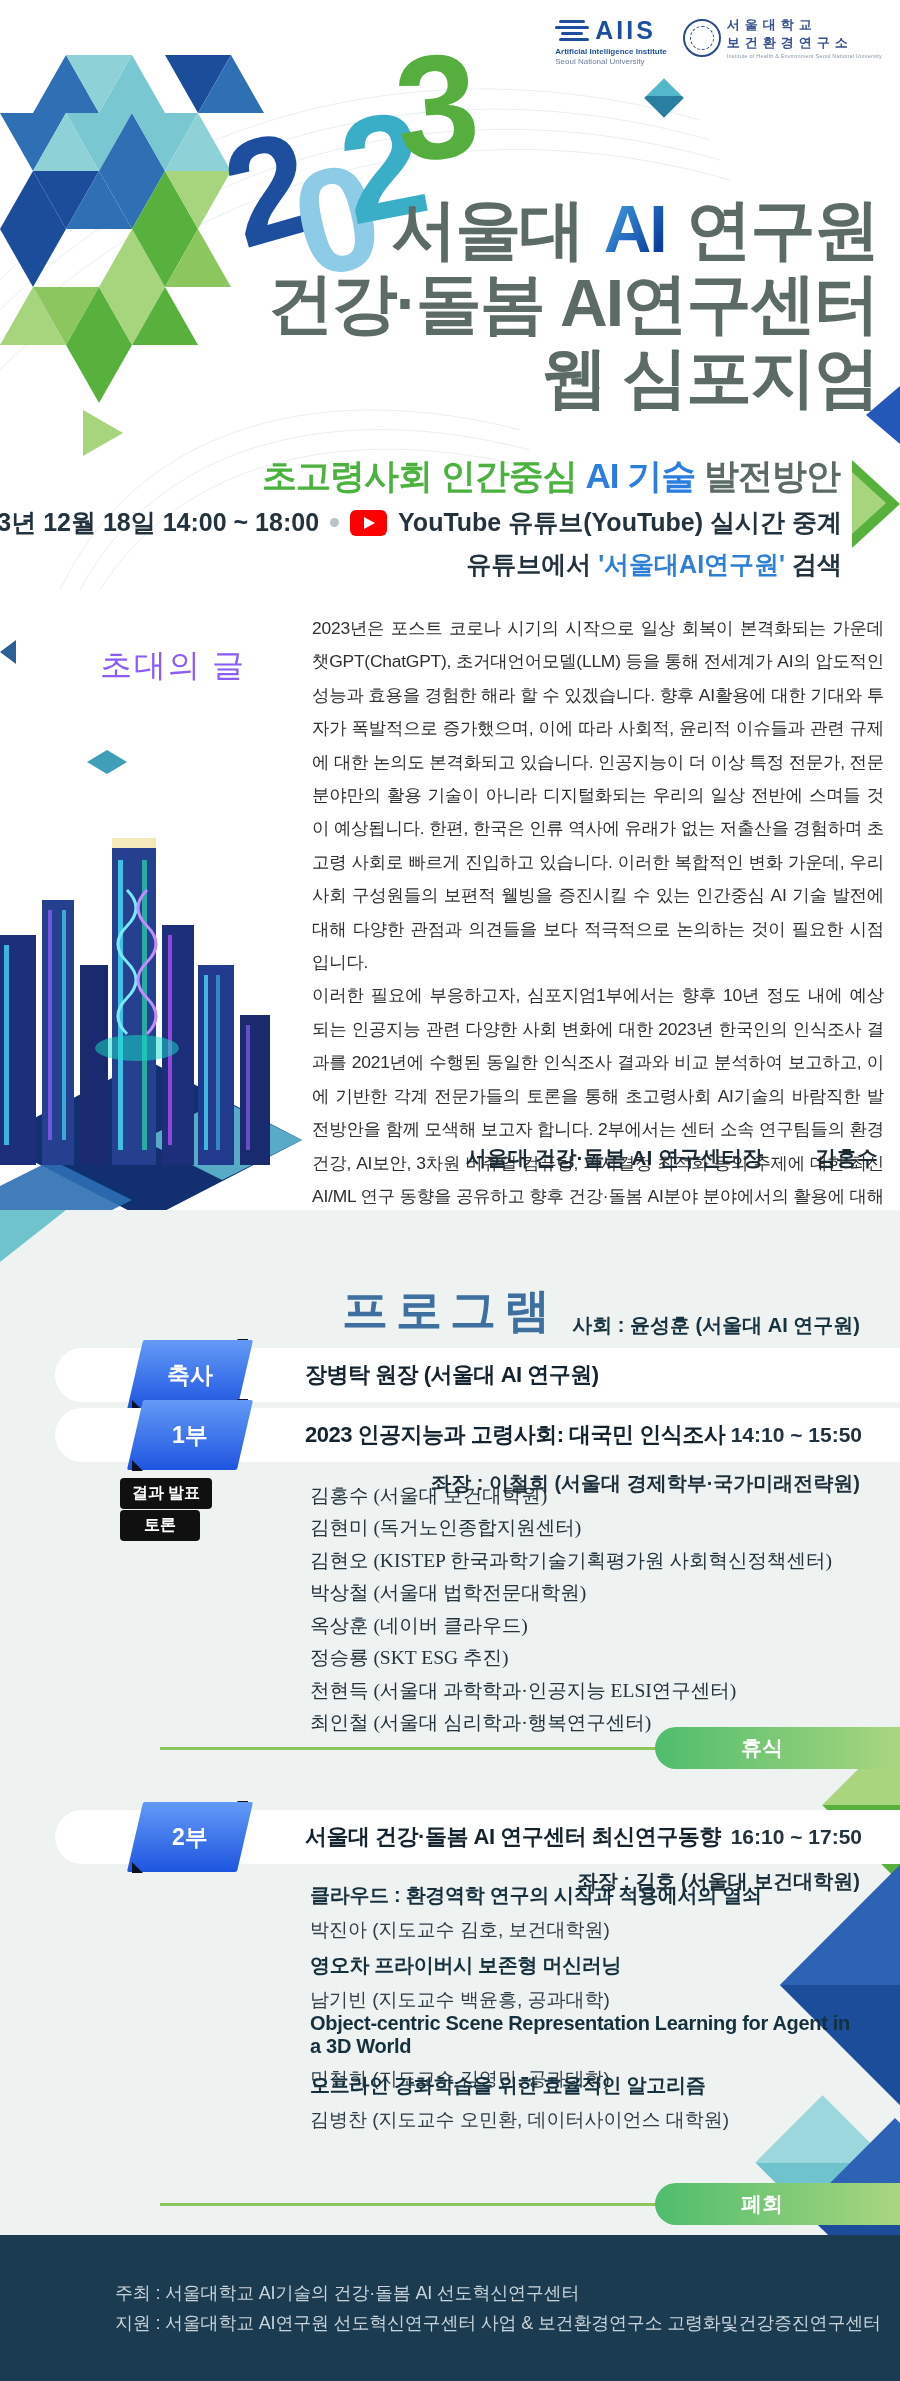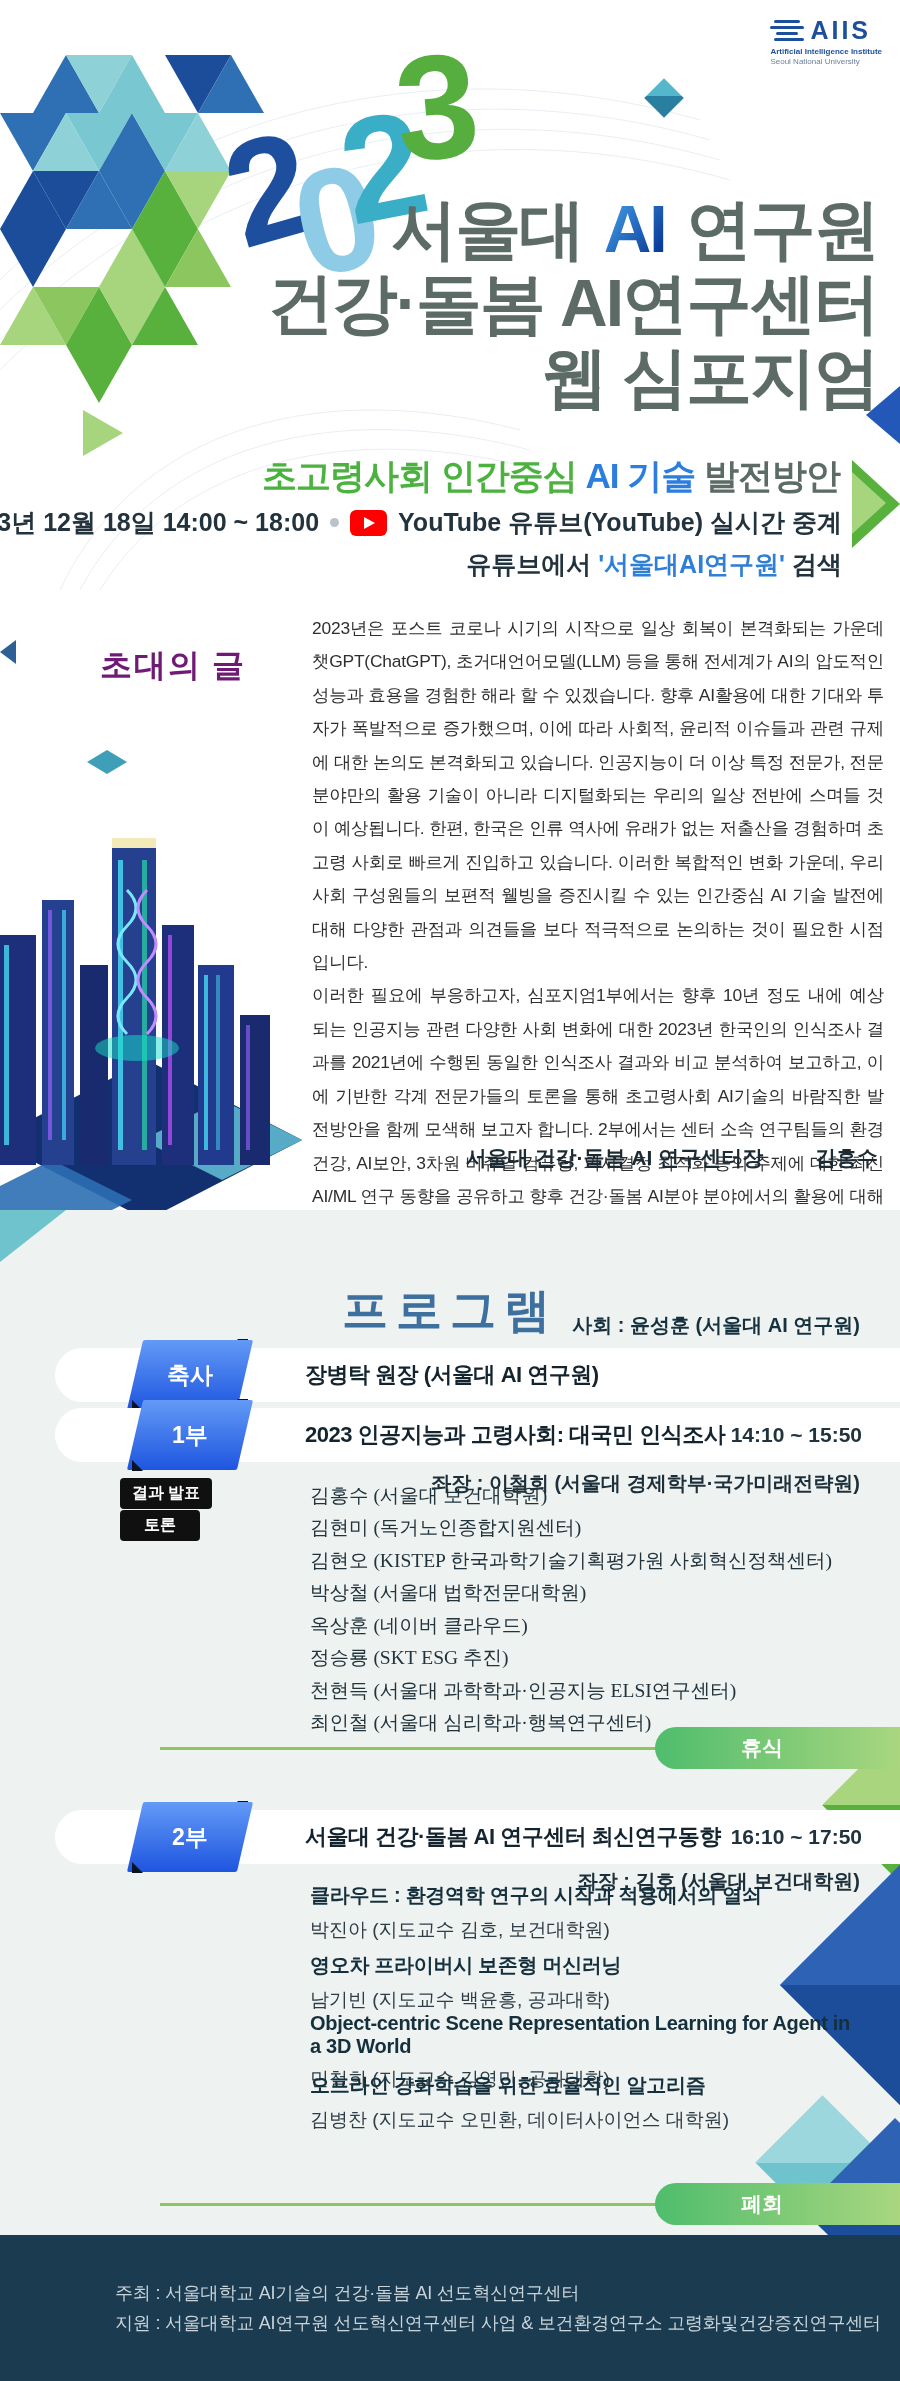--- a/index.html
+++ b/index.html
@@ -57,21 +57,21 @@
   .searchline{position:absolute;top:548px;right:58px;font-size:25px;font-weight:700;color:#23333d;z-index:3;}
   .hl{color:#2e7fd6;}
 
   .tri-blue-left{position:absolute;right:0;top:386px;width:34px;height:58px;background:#2458b8;clip-path:polygon(100% 0,0 50%,100% 100%);z-index:2;}
   .tri-green-right{position:absolute;right:0;top:460px;width:48px;height:88px;background:#58b13c;clip-path:polygon(0 0,100% 50%,0 100%);z-index:2;}
   .tri-green-right2{position:absolute;right:14px;top:472px;width:34px;height:62px;background:#a6d57e;clip-path:polygon(0 0,100% 50%,0 100%);z-index:2;}
 
   
   .invite{height:620px;background:#fff;}
   .invite-arrow{position:absolute;left:0;top:50px;width:16px;height:24px;background:#2d6094;clip-path:polygon(100% 0,0 50%,100% 100%);}
-  .invite-label{position:absolute;left:100px;top:26px;font-family:"Liberation Serif",serif;font-size:32px;font-weight:700;color:#701a75;letter-spacing:2px;margin-top:28px;}
+  .invite-label{position:absolute;left:100px;top:26px;font-family:"Liberation Serif",serif;font-size:32px;font-weight:400;color:#8b5cf6;letter-spacing:2px;margin-top:28px;}
   .invite-body{position:absolute;left:312px;top:22px;width:572px;font-size:17.4px;line-height:1.92;color:#2e2e2e;text-align:justify;letter-spacing:-.2px;}
   .invite-body p{margin:0;}
   .signature{position:absolute;right:22px;top:554px;font-size:21px;font-weight:800;color:#1c2a33;}
   .signature .name{margin-left:46px;}
   .city{position:absolute;left:-8px;top:140px;z-index:0;}
 
   
   .program{height:1025px;background:#eef2f0;}
   .prog-corner{position:absolute;left:0;top:0;width:66px;height:52px;background:#6fc3cc;clip-path:polygon(0 0,100% 0,0 100%);}
   .prog-title{position:absolute;top:32px;left:0;right:0;text-align:center;font-family:"Liberation Serif",serif;font-size:46px;font-weight:700;color:#3d6f9f;letter-spacing:8px;}
@@ -138,20 +138,28 @@
             <i></i>
             <i></i>
             <i></i>
             <i></i>
           </span>
         <span class="aiis-word">AIIS</span>
       </div>
       <div class="aiis-sub">
         <div>Artificial Intelligence Institute</div>
         <div class="l2">Seoul National University</div>
+      </div>
+    </div>
+    <div class="snulab">
+      <div class="snu-emblem"></div>
+      <div class="snu-text">
+        <span class="k">서울대학교</span>
+        <span class="k">보건환경연구소</span>
+        <span class="e">Institute of Health &amp; Environment Seoul National University</span>
       </div>
     </div>
   </div>
 
   <div class="mosaic">
     <div class="tri up" style="left:33px;top:0;background:#2f6fb4;"></div>
     <div class="tri down" style="left:66px;top:0;background:#8ed2d8;"></div>
     <div class="tri up" style="left:99px;top:0;background:#79c7d0;"></div>
     <div class="tri down" style="left:165px;top:0;background:#1c4d9b;"></div>
     <div class="tri up" style="left:198px;top:0;background:#2f6fb4;"></div>

